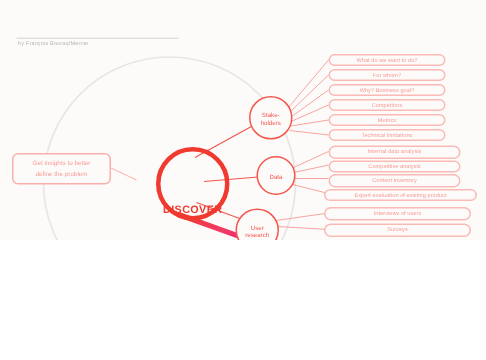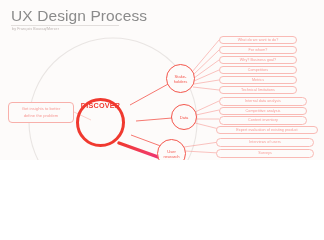--- a/index.html
+++ b/index.html
@@ -50,29 +50,29 @@
     left: 11px;
     top: 24.5px;
     width: 108px;
     height: 0.6px;
     background: #e2dedc;
   }
 
   
   .discover {
     position: absolute;
-    left: 76px;
+    left: 104px;
     top: 98px;
     width: 49px;
     height: 49px;
     border-radius: 50%;
     border: 3.2px solid #f0392f;
     box-sizing: border-box;
     display: flex;
-    align-items: flex-start;
+    align-items: flex-end;
     justify-content: center;
     background: transparent;
   }
   .discover-label {
     font-size: 7.2px;
     font-weight: 700;
     letter-spacing: 0.25px;
     color: #f0392f;
     white-space: nowrap;
   }
@@ -177,21 +177,20 @@
 
     <line x1="195" y1="112" x2="219" y2="101" stroke="#f79a95" stroke-width="0.6"></line>
     <line x1="196" y1="115" x2="219" y2="110" stroke="#f79a95" stroke-width="0.6"></line>
     <line x1="196" y1="119" x2="219" y2="119" stroke="#f79a95" stroke-width="0.6"></line>
     <line x1="195" y1="123" x2="219" y2="129" stroke="#f79a95" stroke-width="0.6"></line>
 
     <line x1="184" y1="147" x2="219" y2="142" stroke="#f79a95" stroke-width="0.6"></line>
     <line x1="185" y1="151" x2="219" y2="153" stroke="#f79a95" stroke-width="0.6"></line>
   </svg>
 
-  <div class="title">UX Design Process</div>
   <div class="title-rule"></div>
   <div class="byline">by François Bouraq/Mercer</div>
 
   <div class="callout">
     <div class="callout-line">Get insights to better</div>
     <div class="callout-line">define the problem</div>
   </div>
 
   <div class="discover">
     <div class="discover-label">DISCOVER</div>

